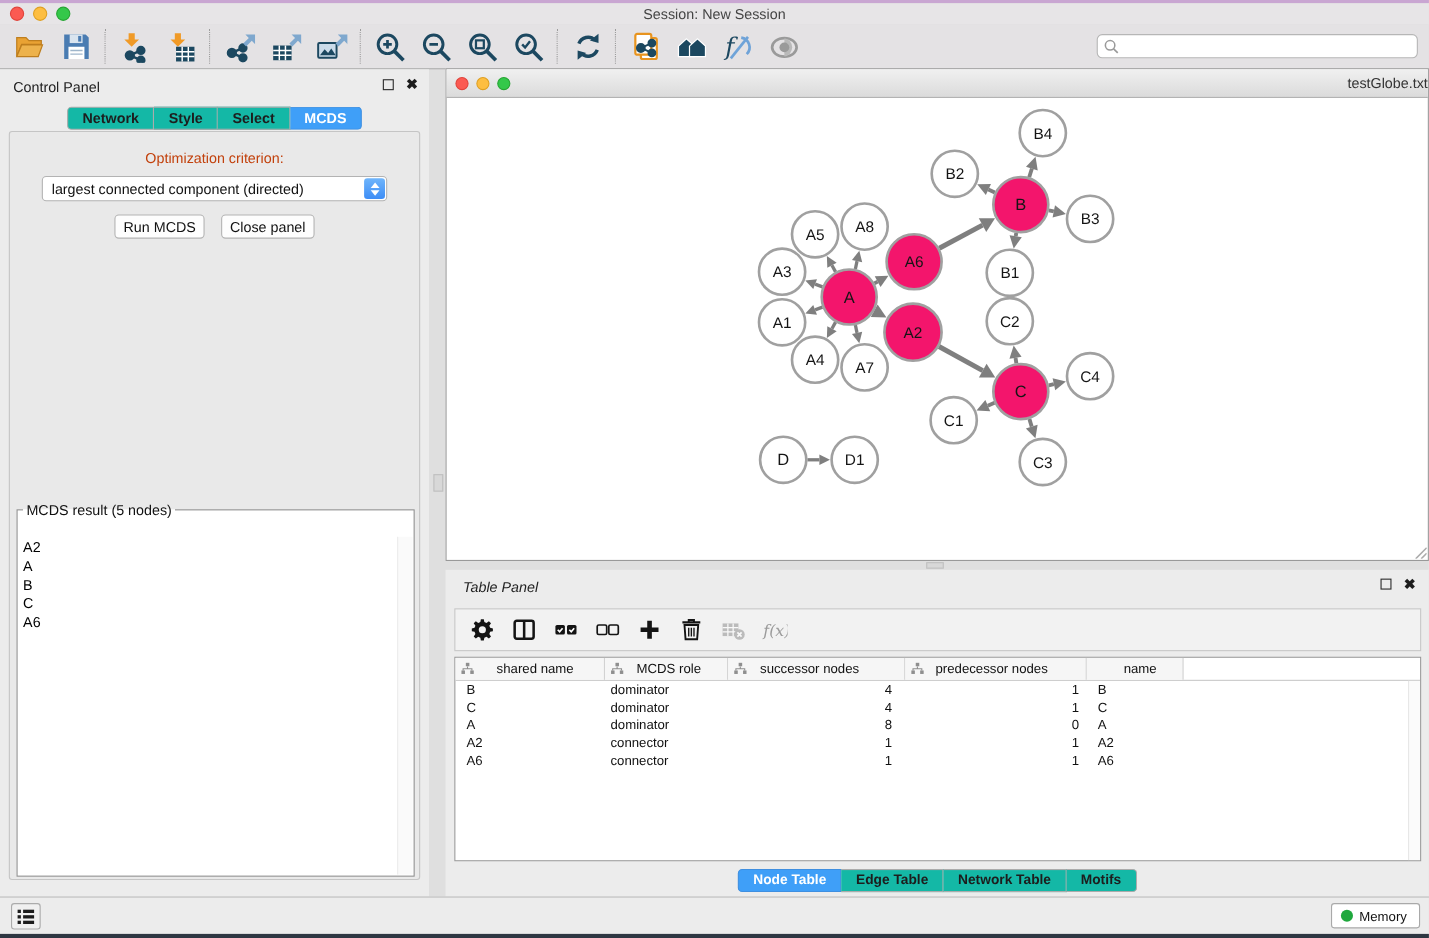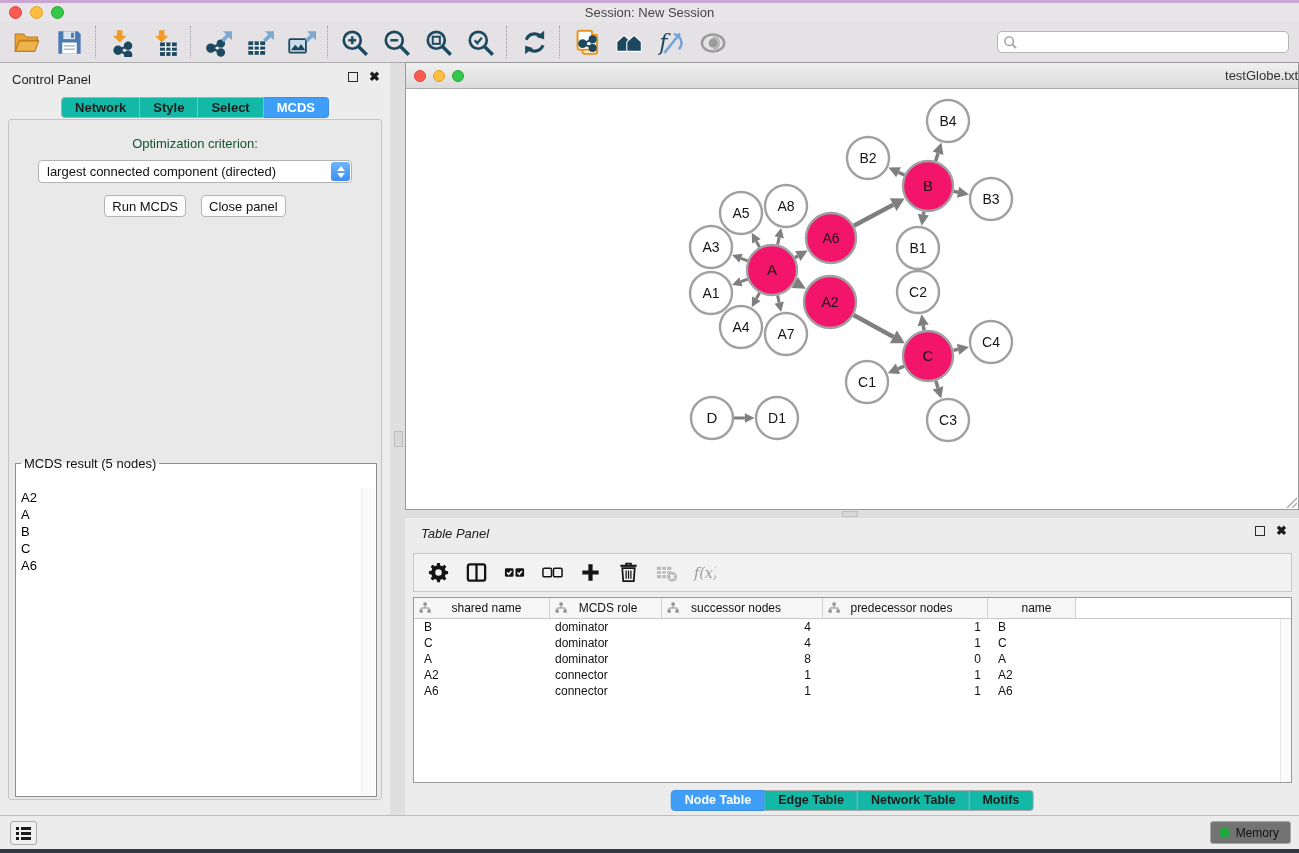--- a/index.html
+++ b/index.html
@@ -35,21 +35,21 @@
   .float-ico { width:10px; height:10px; border:1.6px solid #2b2b2b; display:inline-block; }
   .close-ico { font-size:13px; font-weight:bold; color:#1c1c1c; line-height:10px; }
   .cp-tabs { position:absolute; top:34px; left:0; right:0; display:flex; justify-content:center; }
   .seg-tab { height:21px; line-height:19px; padding:0 13px; background:#14b8a6; border:1px solid #ABABAB;
              border-left:none; font-size:13px; font-weight:bold; color:#1d1d1d; cursor:default; }
   .seg-tab:first-child { border-left:1px solid #ABABAB; border-radius:4px 0 0 4px; }
   .seg-tab:last-child { border-radius:0 4px 4px 0; }
   .seg-tab.active { background:#3F9FF8; border-color:#3F8FE0; color:#fff; }
   .cp-inner { position:absolute; top:56px; left:8px; right:8px; bottom:15px; background:#E9E9E9;
               border:1px solid #C5C5C5; border-radius:3px; }
-  .opt-label { margin-top:16px; text-align:center; font-size:13px; color:#14532d; }
+  .opt-label { margin-top:16px; text-align:center; font-size:13px; color:#c2410c; }
   .dropdown { margin:9px auto 0 auto; width:314px; height:23px; background:#fff; border:1px solid #B3B3B3;
               border-radius:4px; position:relative; font-size:13px; line-height:21px; padding-left:8px; color:#111; }
   .dd-stepper { position:absolute; right:1px; top:1px; width:19px; height:19px; border-radius:3px;
                 background:linear-gradient(#6FB5FB,#3D8DF6); display:flex; flex-direction:column;
                 align-items:center; justify-content:center; gap:2px; }
   .dd-up { width:0; height:0; border-left:4px solid transparent; border-right:4px solid transparent; border-bottom:5px solid #fff; }
   .dd-down { width:0; height:0; border-left:4px solid transparent; border-right:4px solid transparent; border-top:5px solid #fff; }
   .btn-row { margin-top:12px; display:flex; justify-content:center; gap:15px; }
   .btn { height:22px; padding:0 7px; background:#FDFDFD; border:1px solid #B3B3B3; border-radius:4px;
          font-size:13px; color:#111; display:flex; align-items:center; cursor:default; }
@@ -96,21 +96,21 @@
   .c3 { width:165px; text-align:right; padding-right:7px; }
   .c4 { width:88px;  padding-left:10px; }
   .tbl-vtrack { position:absolute; right:0; top:21px; bottom:0; width:11px; background:#FBFBFB; border-left:1px solid #E7E7E7; }
   .tp-tabs { position:absolute; bottom:4px; left:50%; transform:translateX(-50%); display:flex; }
 
   
   .statusbar { position:absolute; left:0; right:0; bottom:4px; height:34px; background:#ECECEC; border-top:1px solid #BDBDBD; }
   .list-btn { position:absolute; left:10px; top:5px; width:27px; height:24px; border:1px solid #ABABAB;
               background:#F0F0F0; border-radius:3px; display:flex; align-items:center; justify-content:center; }
   .list-btn svg { width:17px; height:15px; }
-  .mem-btn { position:absolute; right:8px; top:5px; height:23px; padding:0 11px 0 8px; background:#737373;
+  .mem-btn { position:absolute; right:8px; top:5px; height:23px; padding:0 11px 0 8px; background:#ffffff;
              border:1px solid #A9A9A9; border-radius:3px; display:flex; align-items:center; gap:6px; font-size:12px; color:#111; }
   .mem-dot { width:11px; height:11px; border-radius:50%; background:#1FA83D; }
   .desktop-strip { position:absolute; left:0; right:0; bottom:0; height:4px; background:#2E3742; }
 </style>
 </head>
 <body>
 
 <div class="app">
   <div class="menustrip"></div>
 

